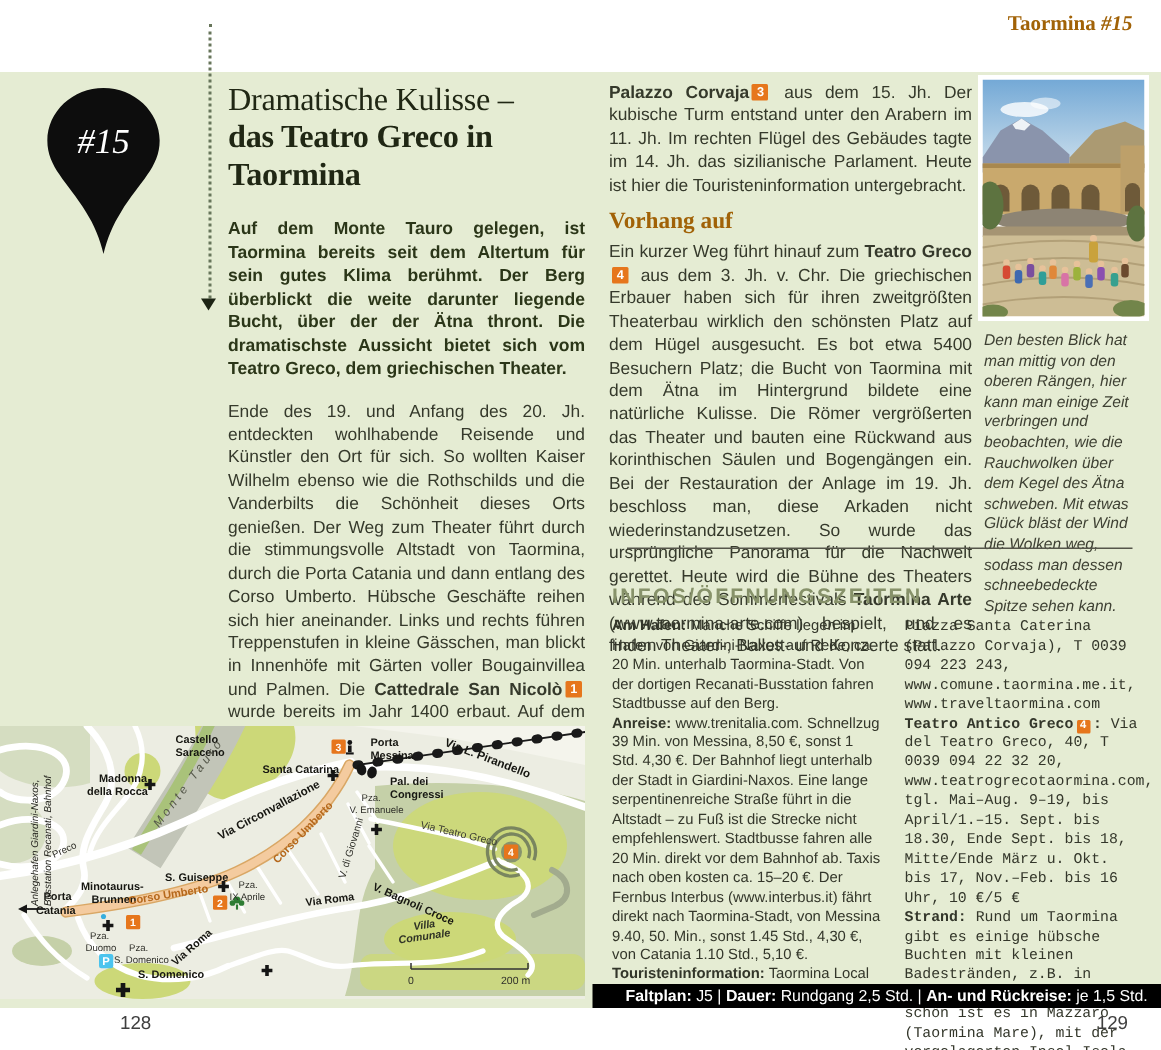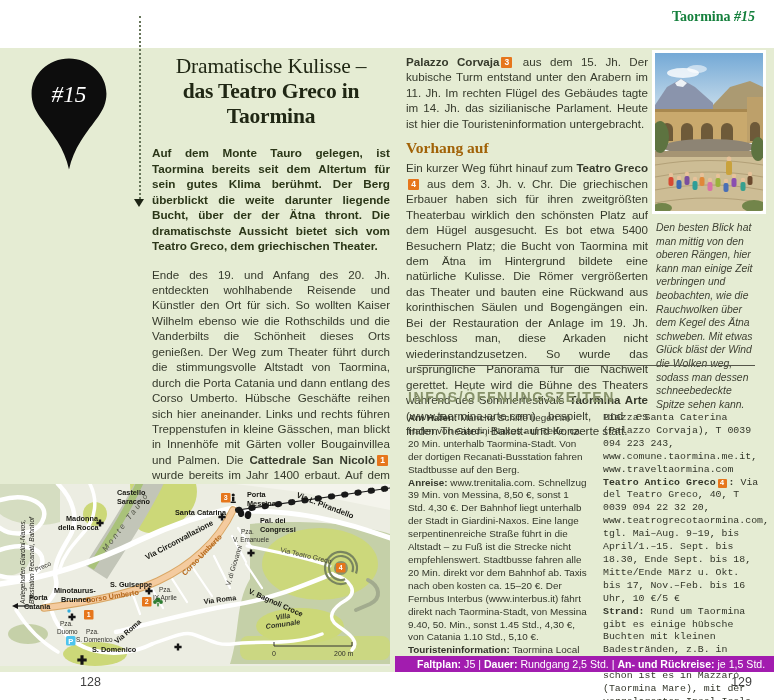--- a/index.html
+++ b/index.html
@@ -1,32 +1,32 @@
 <!DOCTYPE html>
 <html><head>
 <meta charset="utf-8">
 <style>
   html,body{margin:0;padding:0;background:#fff;}
   .page{position:relative;width:774px;height:700px;background:#ffffff;overflow:hidden;
         font-family:"Liberation Sans",sans-serif;color:#34382b;}
   .band{position:absolute;left:0;top:48px;width:774px;height:624px;background:#e5ecd3;}
   
   .header{position:absolute;top:9px;right:19px;font-family:"Liberation Serif",serif;
-          font-size:14px;color:#15803d;}
+          font-size:14px;color:#a16207;}
   .header .place{font-weight:bold;}
   .header .num{font-style:italic;font-weight:bold;}
   
   .pin{position:absolute;left:30px;top:56px;width:78px;height:116px;}
   
   .dotline{position:absolute;left:139px;top:16px;height:183px;width:0;border-left:2px dotted #67755a;}
   .dotarrow{position:absolute;left:134px;top:199px;width:0;height:0;
             border-left:5px solid transparent;border-right:5px solid transparent;border-top:8px solid #1d2414;}
   
   .colL{position:absolute;left:152px;top:54px;width:238px;}
-  .title{font-family:"Liberation Serif",serif;font-size:21.5px;line-height:25px;color:#202714;letter-spacing:-0.2px;text-align:center;}
+  .title{font-family:"Liberation Serif",serif;font-size:21.5px;line-height:25px;color:#202714;letter-spacing:-0.2px;}
   .title .t1{font-weight:normal;display:block;}
   .title .tb{font-weight:bold;display:block;}
   .intro{margin-top:16px;font-weight:bold;font-size:11.7px;line-height:15.5px;text-align:justify;color:#2b3618;}
   .bodytext{margin-top:13px;font-size:11.6px;line-height:15.45px;text-align:justify;color:#35392b;}
   
   .colR{position:absolute;left:406px;top:54px;width:242px;font-size:11.6px;line-height:15.45px;
         text-align:justify;color:#35392b;}
   .colR h2{font-family:"Liberation Serif",serif;font-size:15.5px;line-height:18px;margin:8px 0 3px;color:#a16207;}
   .colR p{margin:0;}
   
@@ -38,21 +38,21 @@
   .caption{position:absolute;left:656px;top:221px;width:106px;font-style:italic;font-size:10.4px;
            line-height:13.6px;color:#3e4033;}
   
   .rule{position:absolute;left:418px;top:365px;width:337px;height:1px;background:#55554a;}
   .infos{position:absolute;left:408px;top:389px;width:354px;}
   .ihead{font-size:14px;font-weight:bold;letter-spacing:1.6px;color:#87926a;margin-bottom:7px;}
   .icols{display:flex;gap:15px;}
   .ic1{width:180px;}.ic2{width:159px;font-family:Liberation Mono, monospace;}
   .infos p{margin:0;font-size:9.9px;line-height:12.9px;color:#33362a;}
   
-  .fbar{position:absolute;left:395px;top:656px;width:379px;height:16px;background:#a21caf;color:#fff;
+  .fbar{position:absolute;left:395px;top:656px;width:379px;height:16px;background:#000000;color:#fff;
         font-size:10.6px;line-height:16px;padding-left:22px;box-sizing:border-box;white-space:nowrap;}
   
   .pnum{position:absolute;top:675px;font-size:12.5px;color:#3f3f3f;}
   .pnum.l{left:80px;}.pnum.r{right:22px;}
   
   .map{position:absolute;left:0;top:484px;width:390px;height:182px;}
   .map svg{font-family:"Liberation Sans",sans-serif;}
 </style>
 </head>
 <body>

